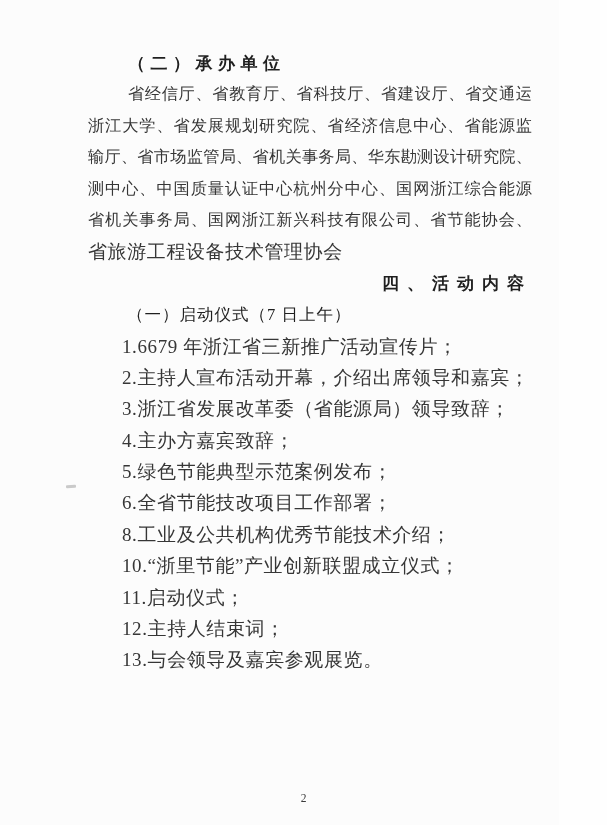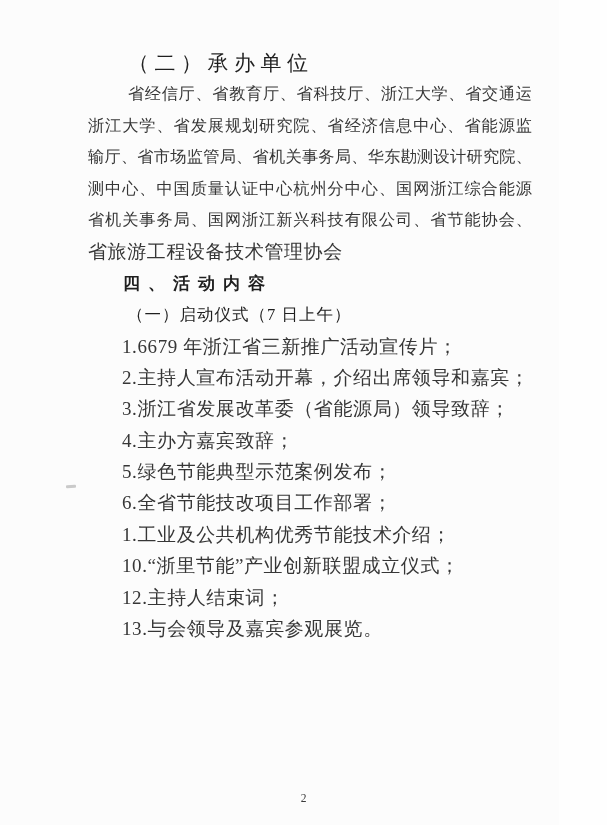--- a/index.html
+++ b/index.html
@@ -23,27 +23,27 @@
     letter-spacing: 0.6px; white-space: nowrap;
   }
   
   .jl {
     font-size: 16.2px; letter-spacing: 0; white-space: normal;
     text-align: justify; text-align-last: justify; text-justify: inter-character;
   }
   .indent  { padding-left: 34px; }  
   .findent { padding-left: 40px; }  
   .h-kai {  
-    font-weight: normal; color: var(--ink-h, #1f1f1f);
-    padding-left: 40px; letter-spacing: 5.5px; font-size: 21px;
+    font-weight: bold; color: var(--ink-h, #1f1f1f);
+    padding-left: 40px; letter-spacing: 5.5px; font-size: 17px;
   }
   .h-hei {  
     font-family: "Liberation Sans", "DejaVu Sans", sans-serif;
     font-weight: bold; color: var(--ink-h, #1f1f1f);
-    padding-left: 35px; letter-spacing: 8px; font-size: 17px;
+    padding-left: 35px; letter-spacing: 8px; font-size: 17px; text-align: right;
   }
   .h-kai2 { 
     font-weight: normal; color: var(--ink-h, #1f1f1f);
     padding-left: 39px; letter-spacing: 1px; font-size: 16.5px;
   }
   .pagenum {
     position: absolute; left: 0; top: 792px; width: 607px;
     text-align: center; font-size: 11.5px; letter-spacing: 0;
     color: var(--ink-pn, #3a3a3a);
   }
@@ -55,37 +55,38 @@
   }
 </style>
 </head>
 <body>
 
 <div class="scan-edge"></div>
 
 <div class="content">
   <div class="ln h-kai">（二）承办单位</div>
 
-  <div class="ln jl findent">省经信厅、省教育厅、省科技厅、浙江大学、省交通运</div>
+  <div class="ln jl findent">省经信厅、省教育厅、省科技厅、省建设厅、省交通运</div>
   <div class="ln jl">浙江大学、省发展规划研究院、省经济信息中心、省能源监</div>
   <div class="ln jl">输厅、省市场监管局、省机关事务局、华东勘测设计研究院、</div>
   <div class="ln jl">测中心、中国质量认证中心杭州分中心、国网浙江综合能源</div>
   <div class="ln jl">省机关事务局、国网浙江新兴科技有限公司、省节能协会、</div>
   <div class="ln">省旅游工程设备技术管理协会</div>
 
   <div class="ln h-hei">四、活动内容</div>
   <div class="ln h-kai2">（一）启动仪式（7 日上午）</div>
 
   <div class="ln indent">1.6679 年浙江省三新推广活动宣传片；</div>
   <div class="ln indent">2.主持人宣布活动开幕，介绍出席领导和嘉宾；</div>
   <div class="ln indent">3.浙江省发展改革委（省能源局）领导致辞；</div>
   <div class="ln indent">4.主办方嘉宾致辞；</div>
   <div class="ln indent">5.绿色节能典型示范案例发布；</div>
   <div class="ln indent">6.全省节能技改项目工作部署；</div>
-  <div class="ln indent">1.工业及公共机构优秀节能技术介绍；</div>
+  <div class="ln indent">8.工业及公共机构优秀节能技术介绍；</div>
   <div class="ln indent">10.“浙里节能”产业创新联盟成立仪式；</div>
+  <div class="ln indent">11.启动仪式；</div>
   <div class="ln indent">12.主持人结束词；</div>
   <div class="ln indent">13.与会领导及嘉宾参观展览。</div>
 </div>
 
 <div class="artifact"></div>
 
 <div class="pagenum">2</div>
 
 </body></html>

